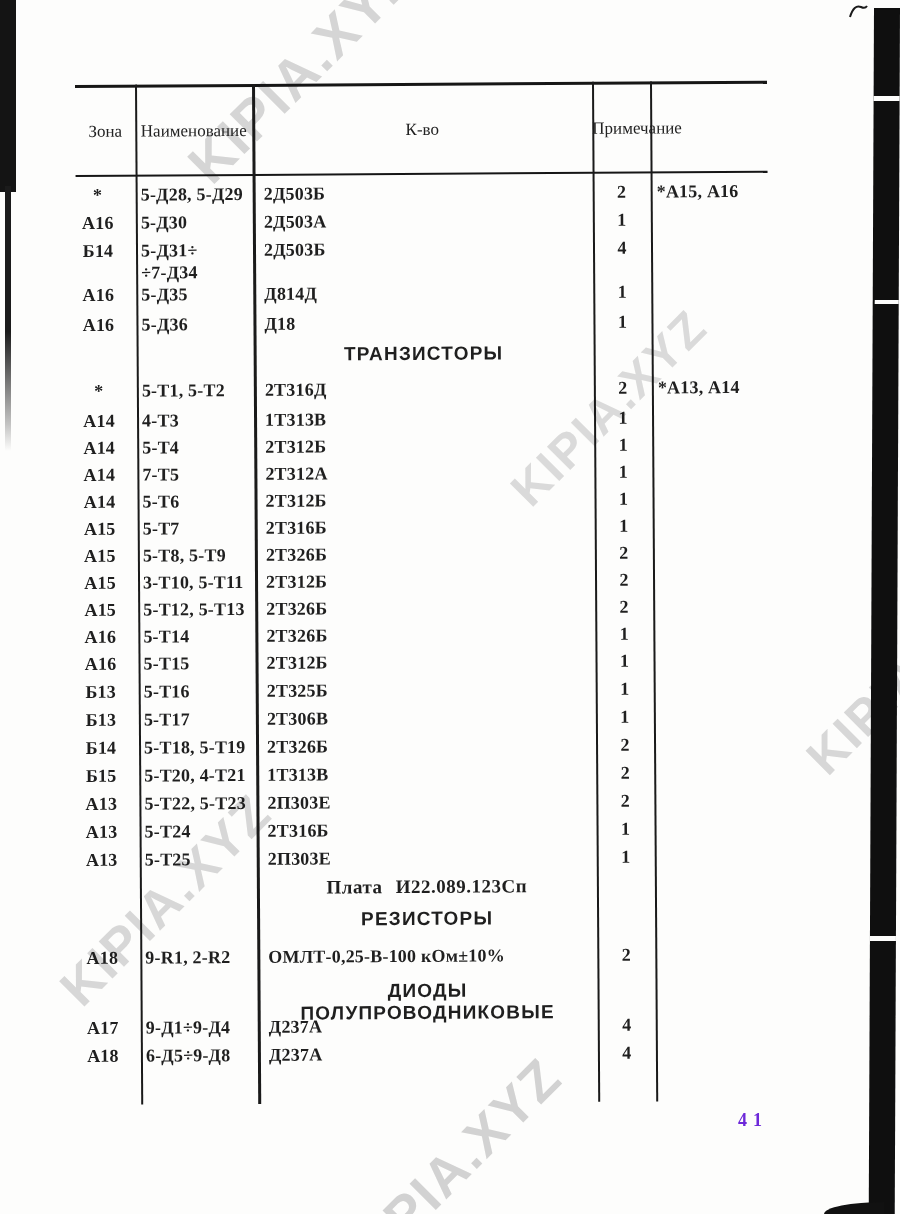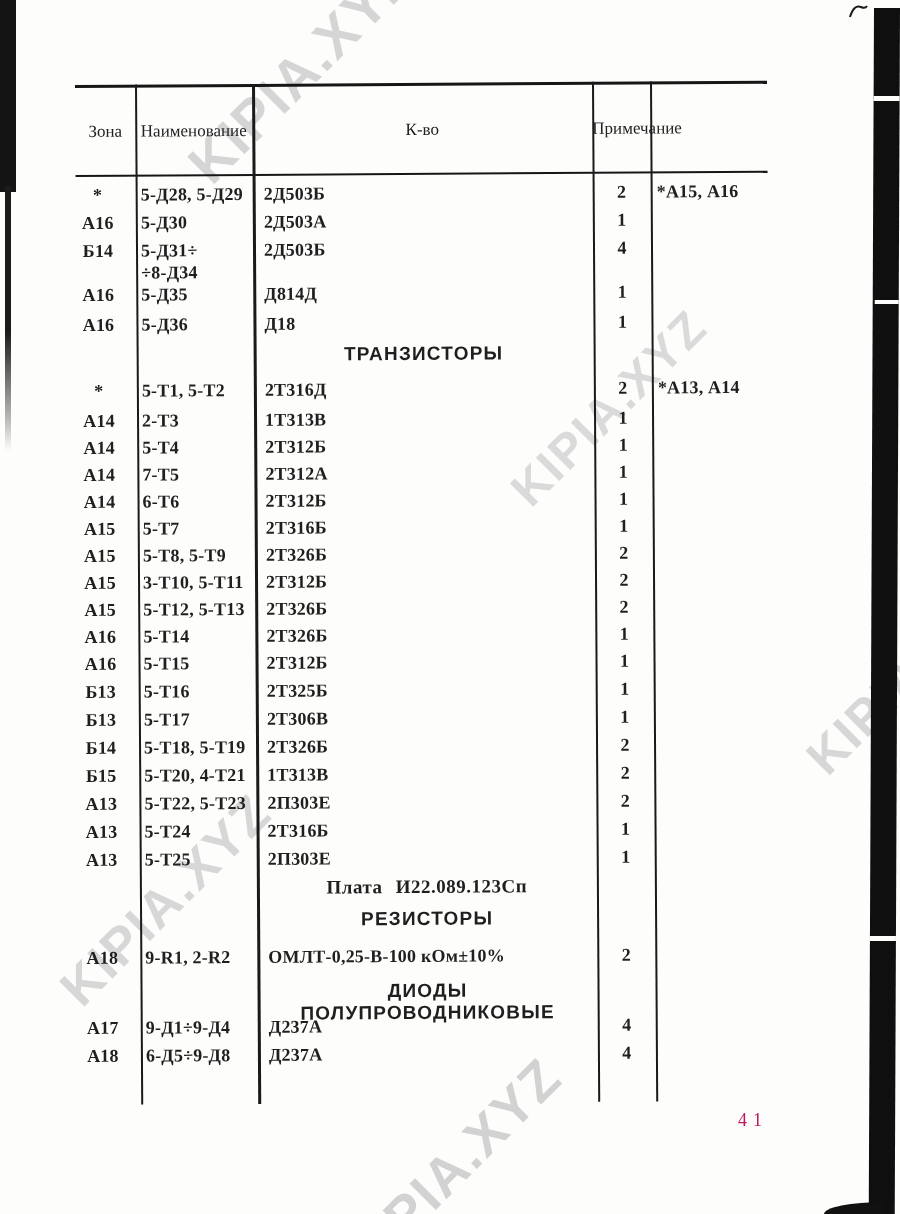--- a/index.html
+++ b/index.html
@@ -70,21 +70,21 @@
     text-align:center; padding-left:0;
     font-family:"Liberation Sans","DejaVu Sans",sans-serif;
     font-size:19px; letter-spacing:1.2px; word-spacing:6px;
   }
   .row-subtitle .c-name{
     text-align:center; padding-left:0; font-size:19px; word-spacing:8px; letter-spacing:.5px;
   }
   
   .page-num{
     position:absolute; left:738px; top:1110px; z-index:2;
-    font-size:18px; font-weight:normal; letter-spacing:6px; color:#be185d;
+    font-size:18px; font-weight:bold; letter-spacing:6px; color:#6d28d9;
   }
 </style>
 </head>
 <body>
 
 <div class="page">
 
   <div class="wm wm1">KIPIA.XYZ</div>
   <div class="wm wm2">KIPIA.XYZ</div>
   <div class="wm wm3">KIPIA.XYZ</div>
@@ -132,21 +132,21 @@
     <div class="c-zona">А16</div>
     <div class="c-pos">5-Д30</div>
     <div class="c-name">2Д503А</div>
     <div class="c-qty">1</div>
     <div class="c-note"></div>
   </div>
 
   <div class="row row-item" style="height: 44px;">
     <div class="c-zona">Б14</div>
     <div class="c-pos">5-Д31÷
-÷8-Д34</div>
+÷7-Д34</div>
     <div class="c-name">2Д503Б</div>
     <div class="c-qty">4</div>
     <div class="c-note"></div>
   </div>
 
   <div class="row row-item" style="height: 30px;">
     <div class="c-zona">А16</div>
     <div class="c-pos">5-Д35</div>
     <div class="c-name">Д814Д</div>
     <div class="c-qty">1</div>
@@ -172,21 +172,21 @@
   <div class="row row-item" style="height: 30px;">
     <div class="c-zona">*</div>
     <div class="c-pos">5-Т1, 5-Т2</div>
     <div class="c-name">2Т316Д</div>
     <div class="c-qty">2</div>
     <div class="c-note">*А13, А14</div>
   </div>
 
   <div class="row row-item" style="height: 27px;">
     <div class="c-zona">А14</div>
-    <div class="c-pos">2-Т3</div>
+    <div class="c-pos">4-Т3</div>
     <div class="c-name">1Т313В</div>
     <div class="c-qty">1</div>
     <div class="c-note"></div>
   </div>
 
   <div class="row row-item" style="height: 27px;">
     <div class="c-zona">А14</div>
     <div class="c-pos">5-Т4</div>
     <div class="c-name">2Т312Б</div>
     <div class="c-qty">1</div>
@@ -196,21 +196,21 @@
   <div class="row row-item" style="height: 27px;">
     <div class="c-zona">А14</div>
     <div class="c-pos">7-Т5</div>
     <div class="c-name">2Т312А</div>
     <div class="c-qty">1</div>
     <div class="c-note"></div>
   </div>
 
   <div class="row row-item" style="height: 27px;">
     <div class="c-zona">А14</div>
-    <div class="c-pos">6-Т6</div>
+    <div class="c-pos">5-Т6</div>
     <div class="c-name">2Т312Б</div>
     <div class="c-qty">1</div>
     <div class="c-note"></div>
   </div>
 
   <div class="row row-item" style="height: 27px;">
     <div class="c-zona">А15</div>
     <div class="c-pos">5-Т7</div>
     <div class="c-name">2Т316Б</div>
     <div class="c-qty">1</div>

